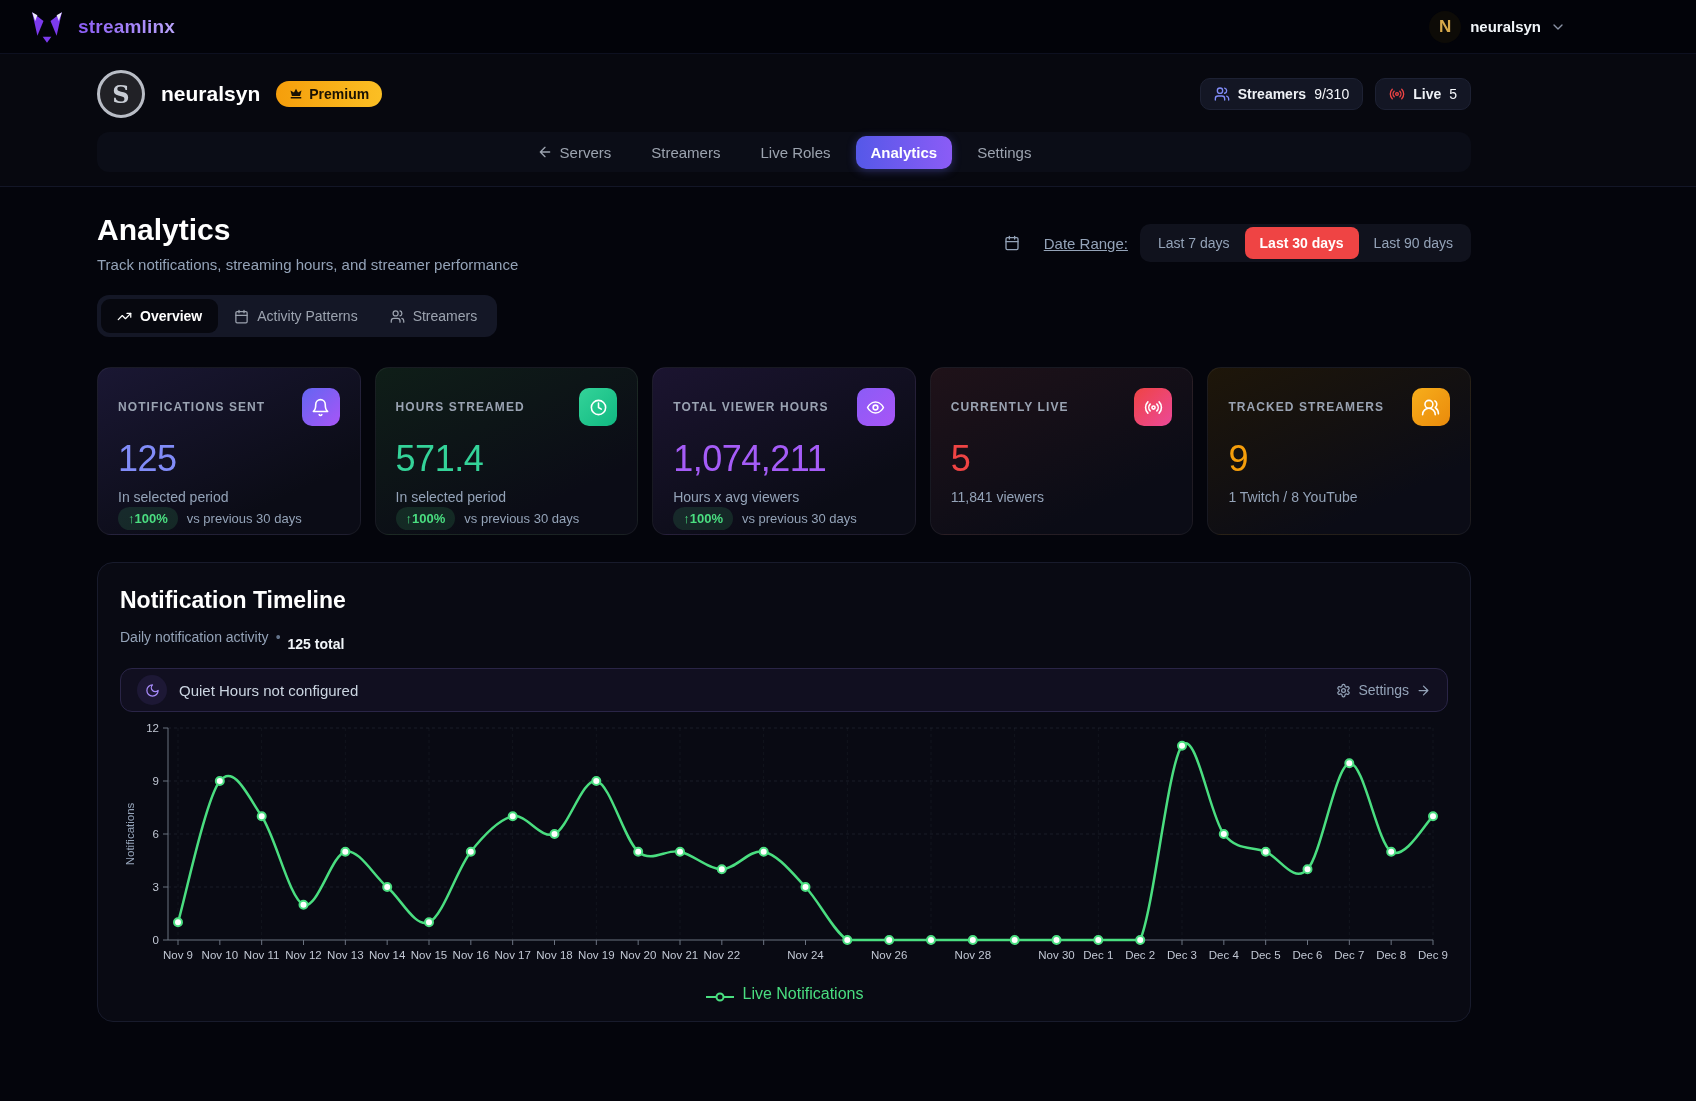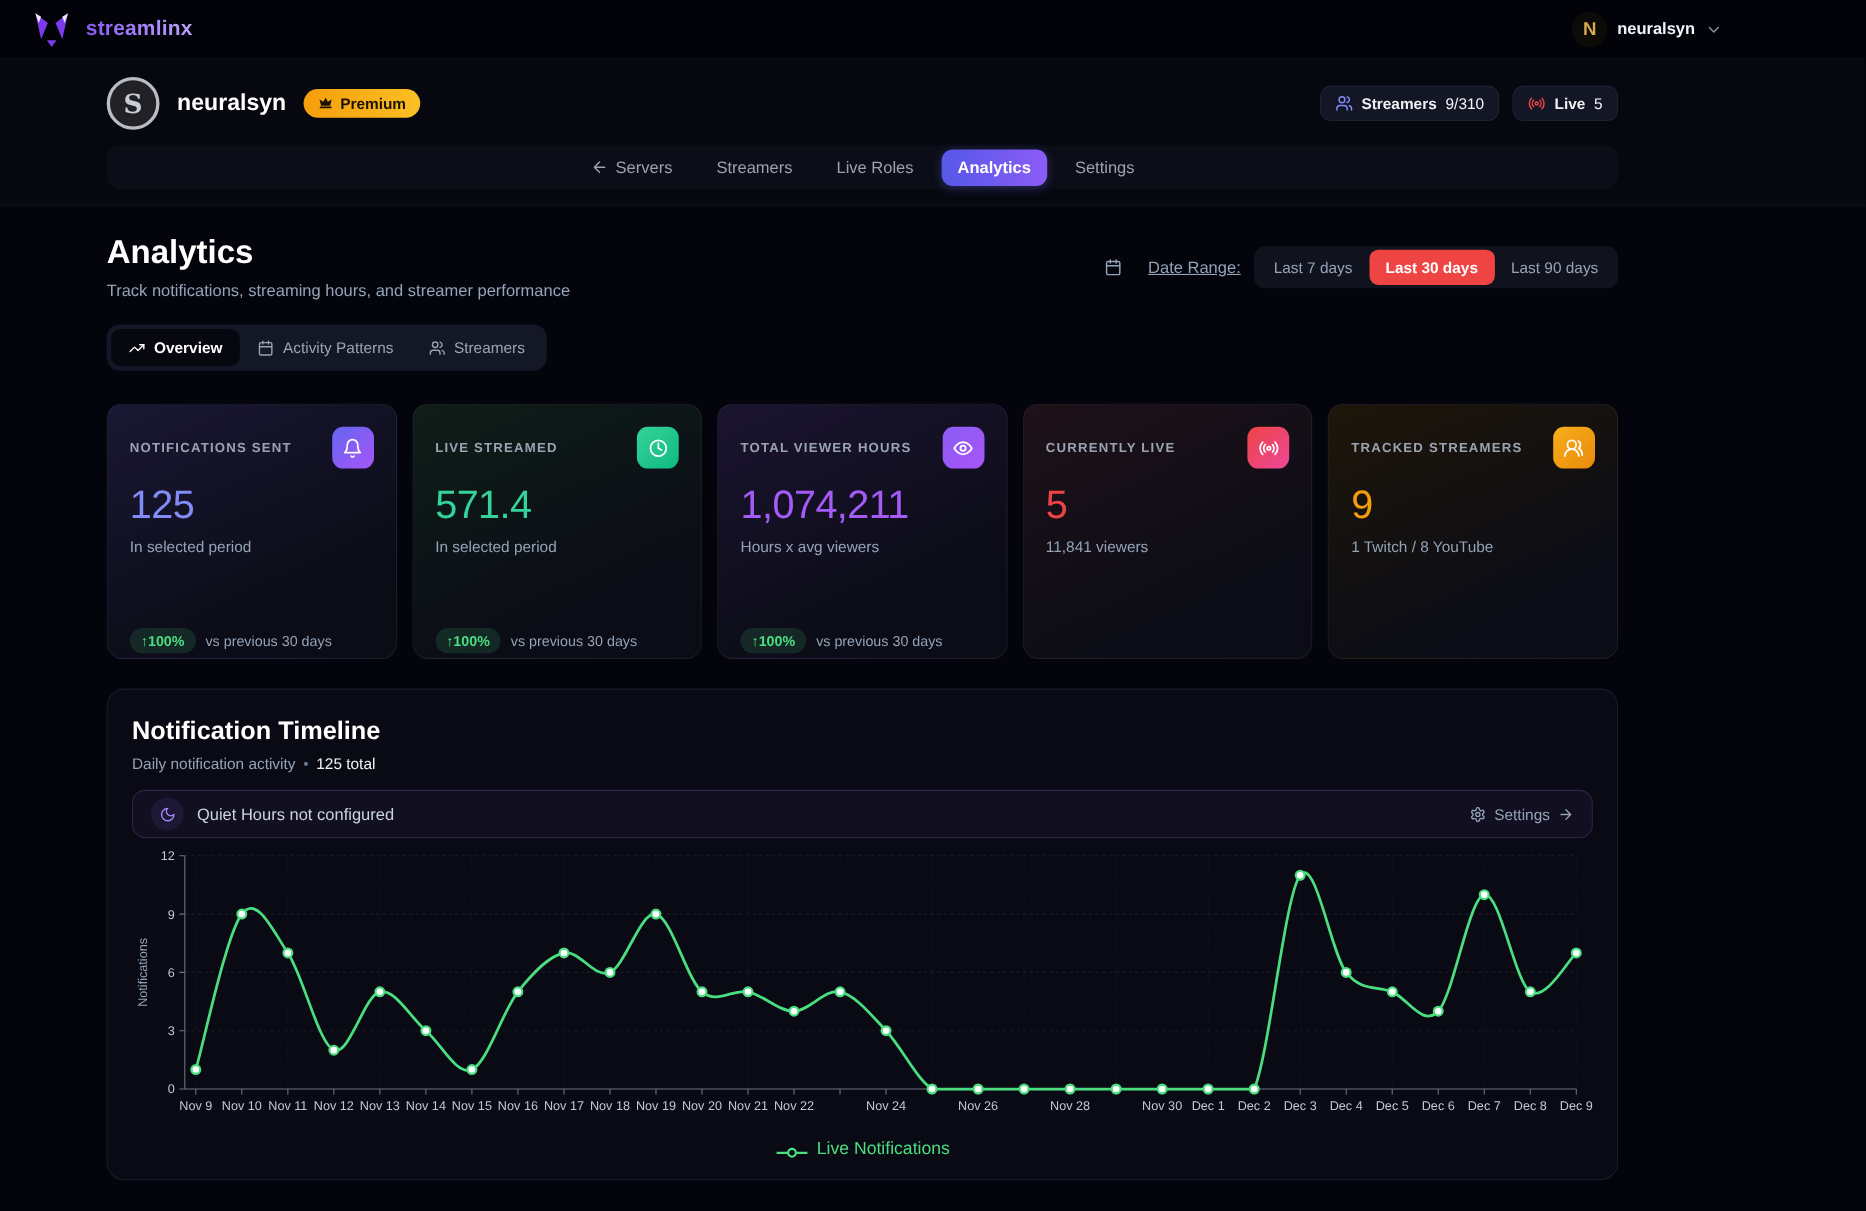--- a/index.html
+++ b/index.html
@@ -41,36 +41,36 @@
   .range-opt { font-size:14px; color:#94a3b8; padding:8px 15px; border-radius:8px; cursor:pointer; white-space:nowrap; }
   .range-opt.active { background:#ef4444; color:#ffffff; font-weight:bold; }
 
   
   .tabs { display:inline-flex; background:#141726; border-radius:12px; padding:4px; margin-top:22px; }
   .tab { display:flex; align-items:center; gap:8px; font-size:14px; color:#9ca3af; padding:9px 16px; border-radius:9px; cursor:pointer; }
   .tab.active { background:#07080f; color:#ffffff; font-weight:bold; }
 
   
   .cards { display:flex; gap:14px; margin-top:30px; }
-  .card { flex:1; height:232px; border-radius:14px; border:1px solid rgba(255,255,255,.055); padding:20px; position:relative; }
+  .card { flex:1; height:168px; border-radius:14px; border:1px solid rgba(255,255,255,.055); padding:20px; position:relative; }
   .card-top { display:flex; align-items:flex-start; justify-content:space-between; }
   .card-label { font-size:12px; font-weight:bold; letter-spacing:.09em; color:#9aa3b2; margin-top:12px; }
   .card-icon { width:38px; height:38px; border-radius:10px; display:flex; align-items:center; justify-content:center; color:#fff; flex:none; }
   .card-value { font-size:36px; font-weight:normal; margin-top:12px; letter-spacing:-.5px; }
   .card-sub { font-size:14px; color:#94a3b8; margin-top:9px; }
   .card-badges { position:absolute; left:20px; bottom:4px; display:flex; align-items:center; gap:9px; }
   .up-badge { background:rgba(74,222,128,.13); color:#4ade80; font-weight:bold; font-size:13px; border-radius:999px; padding:4px 10px; }
   .badge-suffix { font-size:13px; color:#94a3b8; }
 
   
   .panel { margin-top:27px; background:#090a13; border:1px solid #181b2c; border-radius:16px; padding:24px 22px 18px; }
   .panel-title { font-size:23px; font-weight:bold; color:#ffffff; }
   .panel-sub { margin-top:8px; font-size:14px; color:#94a3b8; display:flex; align-items:center; gap:7px; }
   .panel-sub .dot { color:#64748b; }
-  .panel-sub .total { color:#f1f5f9; font-weight:normal; }
+  .panel-sub .total { color:#f1f5f9; font-weight:bold;margin-top:14px; }
   .quiet-bar { margin-top:16px; height:44px; background:#110f20; border:1px solid #2a2547; border-radius:12px; display:flex; align-items:center; justify-content:space-between; padding:0 16px; }
   .quiet-left { display:flex; align-items:center; gap:12px; }
   .moon-circle { width:30px; height:30px; border-radius:50%; background:#1d1835; display:flex; align-items:center; justify-content:center; color:#a78bfa; }
   .quiet-text { font-size:15px; color:#cbd5e1; }
   .quiet-settings { display:flex; align-items:center; gap:7px; color:#94a3b8; font-size:14px; cursor:pointer; }
   .chart-wrap { margin-top:10px; }
   .legend-row { display:flex; align-items:flex-end; justify-content:center; gap:8px; margin-top:4px; }
   .legend-text { font-size:16px; color:#4ade80; }
 
   svg.icon { display:block; }
@@ -235,21 +235,21 @@
         </div>
         <div class="card-value" style="color:#818cf8">125</div>
         <div class="card-sub">In selected period</div>
         <div class="card-badges">
           <span class="up-badge">↑100%</span>
           <span class="badge-suffix">vs previous 30 days</span>
         </div>
       </div>
       <div class="card" style="background: linear-gradient(155deg, rgb(15, 30, 24) 0%, rgb(11, 12, 22) 75%);">
         <div class="card-top">
-          <div class="card-label">LIVE STREAMED</div>
+          <div class="card-label">HOURS STREAMED</div>
           <div class="card-icon" style="background:linear-gradient(135deg,#34d399,#10b981)">
             <svg class="icon" width="19" height="19" viewBox="0 0 24 24" fill="none" stroke="currentColor" stroke-width="2" stroke-linecap="round" stroke-linejoin="round">
               <circle cx="12" cy="12" r="9"></circle>
               <path d="M12 6.5v5.5l3.5 2"></path>
             </svg>
           </div>
         </div>
         <div class="card-value" style="color:#34d399">571.4</div>
         <div class="card-sub">In selected period</div>
         <div class="card-badges">

